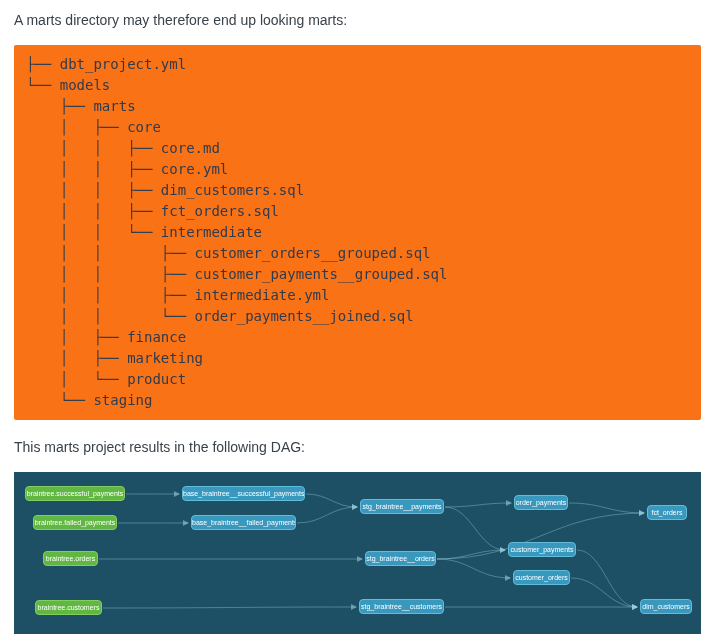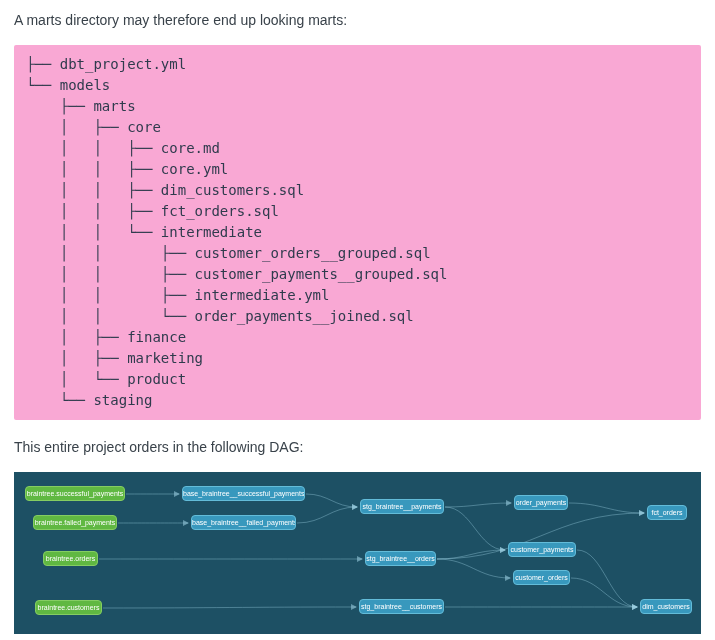--- a/index.html
+++ b/index.html
@@ -12,21 +12,21 @@
     box-sizing: border-box;
     padding: 10px 14px 0 14px;
   }
   .para {
     font-size: 14px;
     line-height: 1.45;
     margin: 0 0 15px 0;
     color: #39424a;
   }
   pre.tree {
-    background: #f9a8d4;
+    background: #f97316;
     margin: 0;
     padding: 9px 12px;
     font-family: "DejaVu Sans Mono", "Liberation Mono", monospace;
     font-size: 14px;
     line-height: 21px;
     color: #2f3b4d;
     border-radius: 2px;
     width: 687px;
     box-sizing: border-box;
     overflow: hidden;
@@ -76,21 +76,21 @@
     │   │   └── intermediate
     │   │       ├── customer_orders__grouped.sql
     │   │       ├── customer_payments__grouped.sql
     │   │       ├── intermediate.yml
     │   │       └── order_payments__joined.sql
     │   ├── finance
     │   ├── marketing
     │   └── product
     └── staging</pre>
 
-<p class="para second">This entire project orders in the following DAG:</p>
+<p class="para second">This marts project results in the following DAG:</p>
 
 <div class="dag">
   <svg width="687" height="162" viewBox="0 0 687 162">
     <defs>
       <marker id="arr" markerWidth="7" markerHeight="7" refX="5" refY="3" orient="auto">
         <path d="M0,0 L6,3 L0,6 z" class="arrhead" fill="#9fd2e4" fill-opacity="0.55"></path>
       </marker>
     </defs>
     <g>
         <path d="M112,22 C135.85,22 141.15,22 165,22" fill="none" stroke="#9fd2e4" stroke-opacity="0.38" stroke-width="1" marker-end="url(#arr)"></path>

